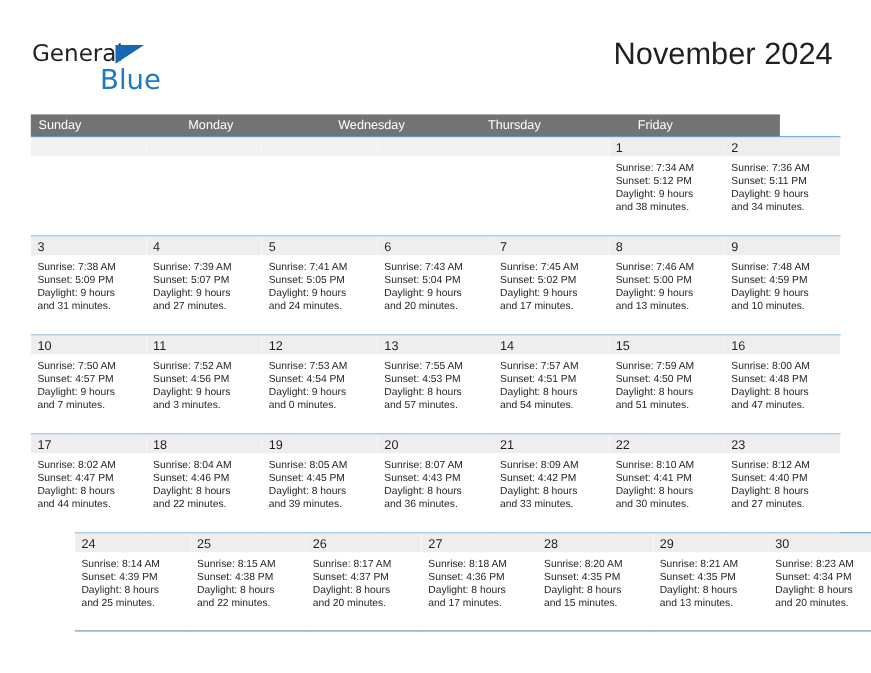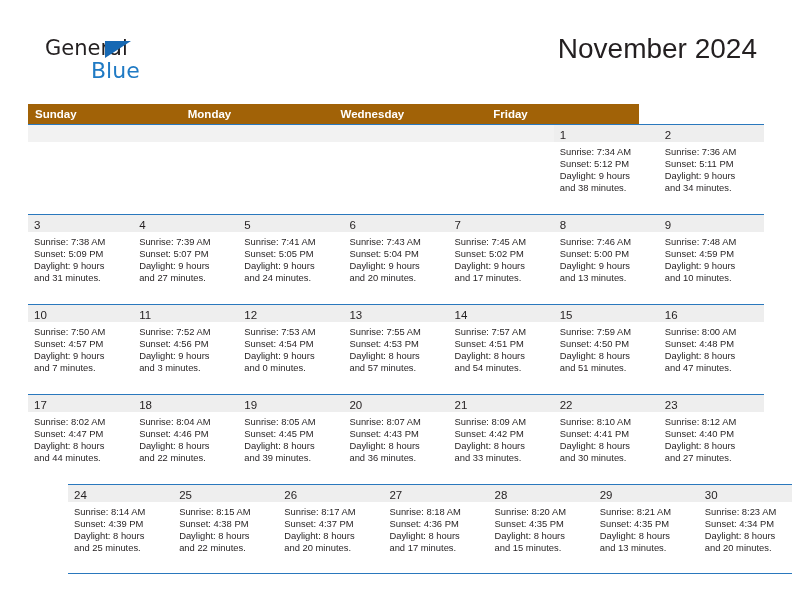--- a/index.html
+++ b/index.html
@@ -38,36 +38,35 @@
   }
   .logo-general {
     position: absolute;
     left: 0;
     top: 0;
     font-size: 21px;
     letter-spacing: 0px;
     color: #231f20;
     font-family: "DejaVu Sans", sans-serif;
     font-weight: 400;
-    margin-left: 16px;
   }
   .logo-tri {
     position: absolute;
     left: 76px;
     top: 5px;
     width: 0;
     height: 0;
     border-left: 26px solid #1668b3;
     border-bottom: 17px solid transparent;
   }
   .logo-blue {
     position: absolute;
     left: 62px;
     top: 22px;
-    font-size: 22px;
+    font-size: 25px;
     color: #1f7ac4;
     font-family: "DejaVu Sans", sans-serif;
     font-weight: 400;
   }
   .title {
     position: absolute;
     right: 35px;
     top: 33px;
     font-size: 28px;
     font-weight: 400;
@@ -89,24 +88,23 @@
 
   
   .calendar {
     position: absolute;
     left: 28px;
     top: 104px;
     width: 736px;
   }
   .weekdays {
     display: flex;
-    width: 611px;
+    width: 681px;
     height: 20px;
-    background: #a16207;
-    font-weight: bold;
+    background: #737373;
   }
   .weekday {
     flex: 1 1 0;
     color: #ffffff;
     font-size: 11.5px;
     line-height: 20px;
     padding-left: 7px;
     box-sizing: border-box;
     white-space: nowrap;
   }
@@ -167,20 +165,21 @@
       <span class="logo-blue">Blue</span>
     </div>
     <div class="title">November 2024</div>
   </div>
 
   <div class="calendar">
     <div class="weekdays" id="weekday-row">
         <div class="weekday">Sunday</div>
         <div class="weekday">Monday</div>
         <div class="weekday">Wednesday</div>
+        <div class="weekday">Thursday</div>
         <div class="weekday">Friday</div>
       </div>
     <div id="weeks-container">
         <div class="week first">
           <div class="day empty">
             <div class="day-num-band"><span class="day-num"></span></div>
             <div class="day-info"></div>
           </div>
           <div class="day empty">
             <div class="day-num-band"><span class="day-num"></span></div>

